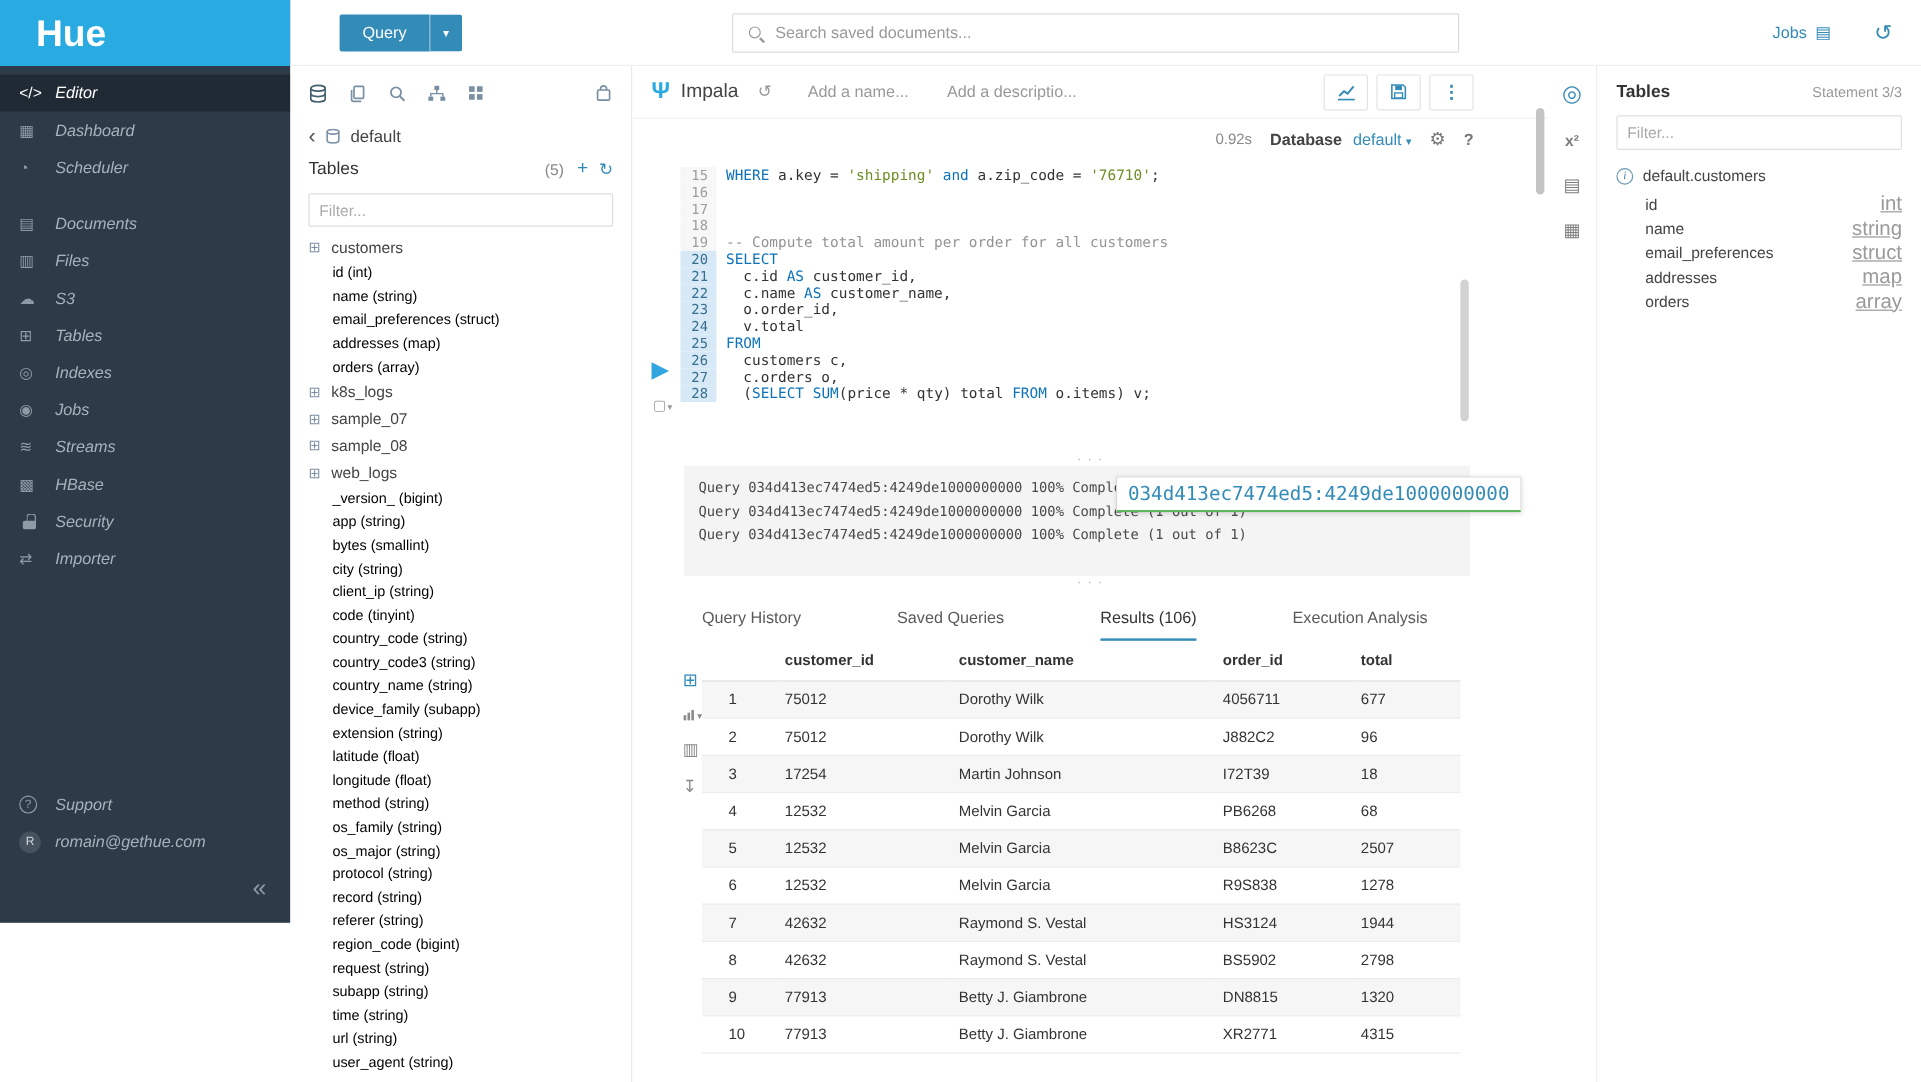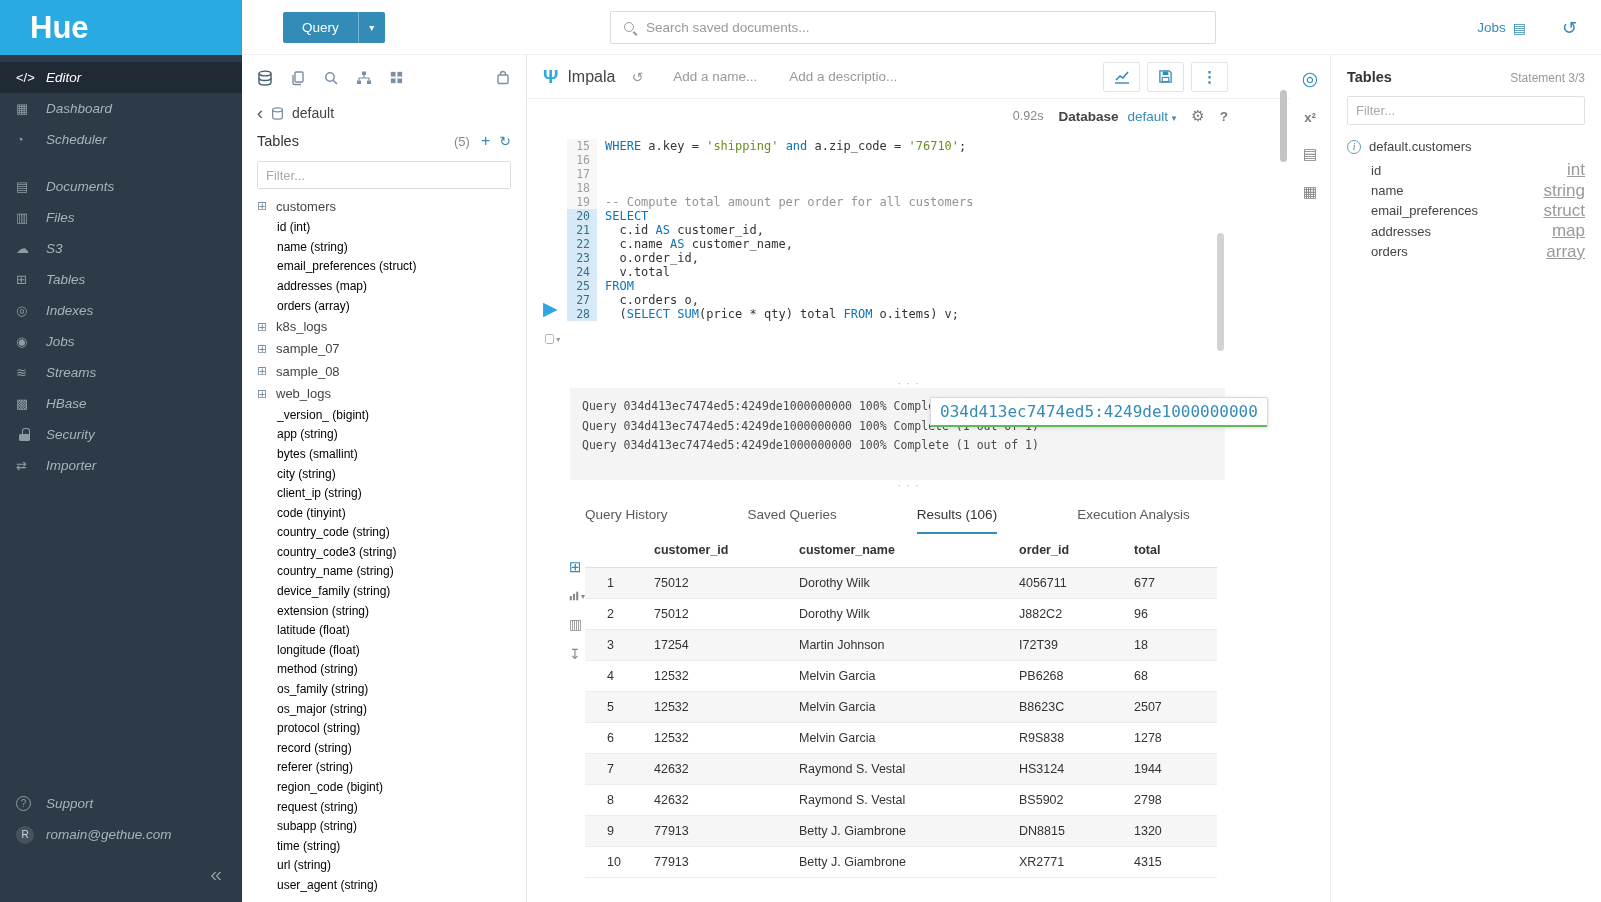--- a/index.html
+++ b/index.html
@@ -2,21 +2,21 @@
 <html><head>
 <meta charset="utf-8">
 <style>
 *{ margin:0; padding:0; box-sizing:border-box; }
 html,body{ width:1601px; height:902px; }
 body{ font-family:"Liberation Sans","DejaVu Sans",sans-serif; font-size:13px; color:#333;
       background:#fff; overflow:hidden; position:relative; }
 .app{ position:absolute; inset:0; }
 
 
-.sidebar{ position:absolute; left:0; top:0; width:242px; height:902px; background:#2d3b48; }
+.sidebar{ position:absolute; left:0; top:0; width:242px; height:769px; background:#2d3b48; }
 .logo{ height:55px; background:#29abe2; color:#fff; display:flex; align-items:center;
        padding-left:30px; font-size:31px; font-weight:bold; cursor:pointer; }
 .nav{ padding-top:7px; }
 .nav-item{ display:flex; align-items:center; height:31px; padding-left:16px; color:#a6b3bc;
            cursor:pointer; font-size:13.5px; }
 .nav-item.gap{ margin-top:16px; }
 .nav-item.active{ background:rgba(0,0,0,0.28); color:#fff; }
 .nav-item.active .nav-icon{ color:#fff; }
 .nav-icon{ width:27px; color:#8c9ba6; font-size:13px; display:inline-flex; align-items:center;
            height:18px; position:relative; flex:none; }
@@ -365,21 +365,21 @@
         </div>
         <div class="col-row">_version_ (bigint)</div>
         <div class="col-row">app (string)</div>
         <div class="col-row">bytes (smallint)</div>
         <div class="col-row">city (string)</div>
         <div class="col-row">client_ip (string)</div>
         <div class="col-row">code (tinyint)</div>
         <div class="col-row">country_code (string)</div>
         <div class="col-row">country_code3 (string)</div>
         <div class="col-row">country_name (string)</div>
-        <div class="col-row">device_family (string)</div>
+        <div class="col-row">device_family (subapp)</div>
         <div class="col-row">extension (string)</div>
         <div class="col-row">latitude (float)</div>
         <div class="col-row">longitude (float)</div>
         <div class="col-row">method (string)</div>
         <div class="col-row">os_family (string)</div>
         <div class="col-row">os_major (string)</div>
         <div class="col-row">protocol (string)</div>
         <div class="col-row">record (string)</div>
         <div class="col-row">referer (string)</div>
         <div class="col-row">region_code (bigint)</div>
@@ -464,20 +464,24 @@
           </div>
           <div class="code-line">
             <span class="ln sel">24</span>
             <span class="ct"><span class="tok-pl">  v.total</span></span>
           </div>
           <div class="code-line">
             <span class="ln sel">25</span>
             <span class="ct"><span class="tok-kw">FROM</span></span>
           </div>
           <div class="code-line">
+            <span class="ln sel">26</span>
+            <span class="ct"><span class="tok-pl">  customers c,</span></span>
+          </div>
+          <div class="code-line">
             <span class="ln sel">27</span>
             <span class="ct"><span class="tok-pl">  c.orders o,</span></span>
           </div>
           <div class="code-line">
             <span class="ln sel">28</span>
             <span class="ct"><span class="tok-pl">  (</span><span class="tok-kw">SELECT</span><span class="tok-pl"> </span><span class="tok-kw">SUM</span><span class="tok-pl">(price * qty) total </span><span class="tok-kw">FROM</span><span class="tok-pl"> o.items) v;</span></span>
           </div>
         </div>
       <span class="play-btn">▶</span>
       <span class="explain-btn"><span>▢</span><span class="tiny-caret">▾</span></span>

